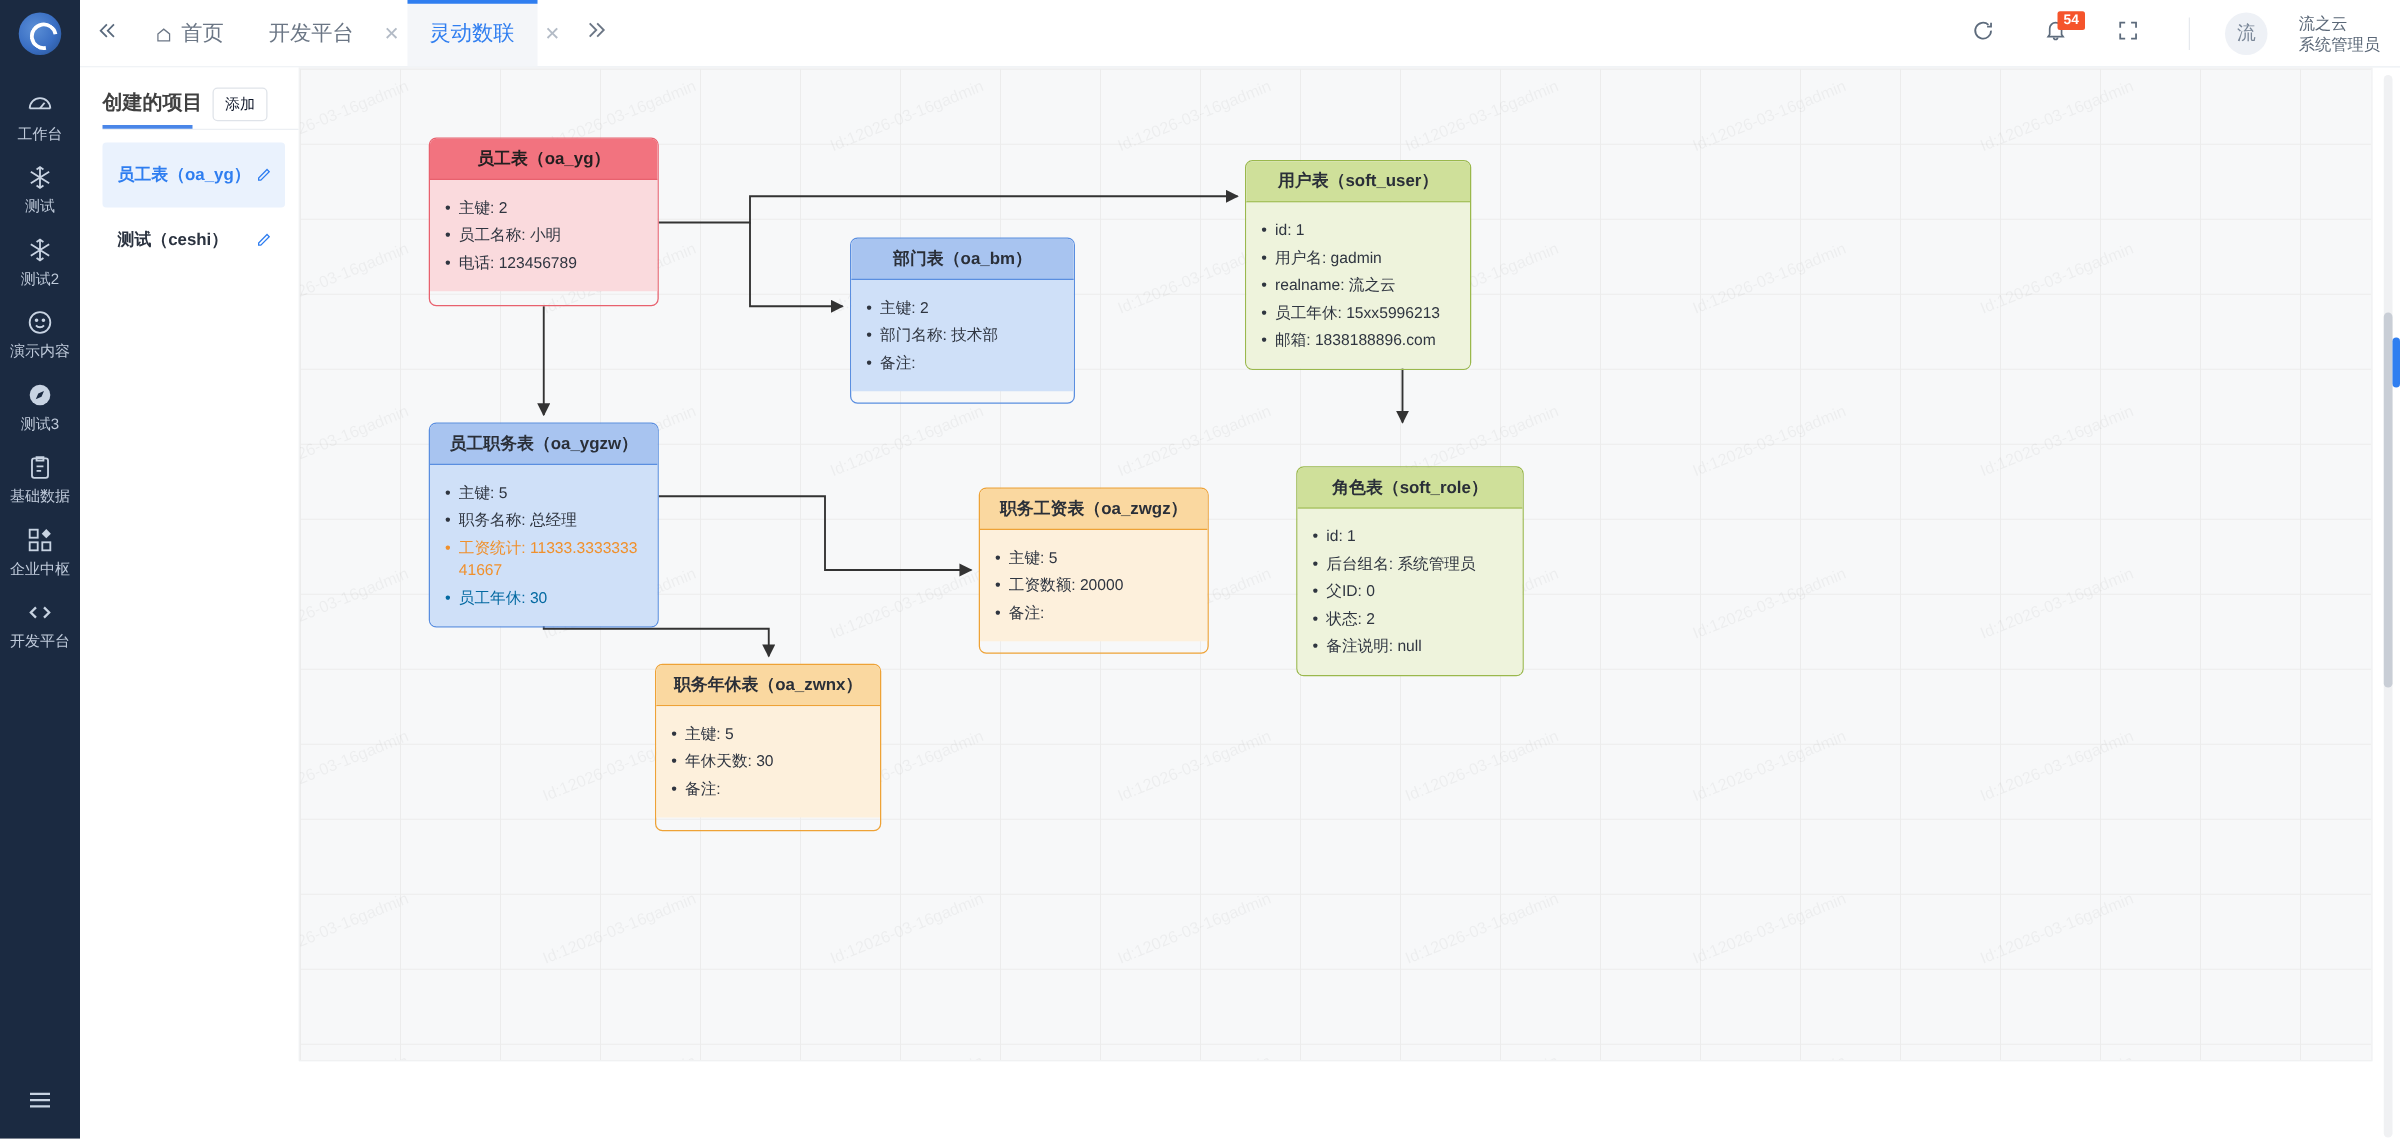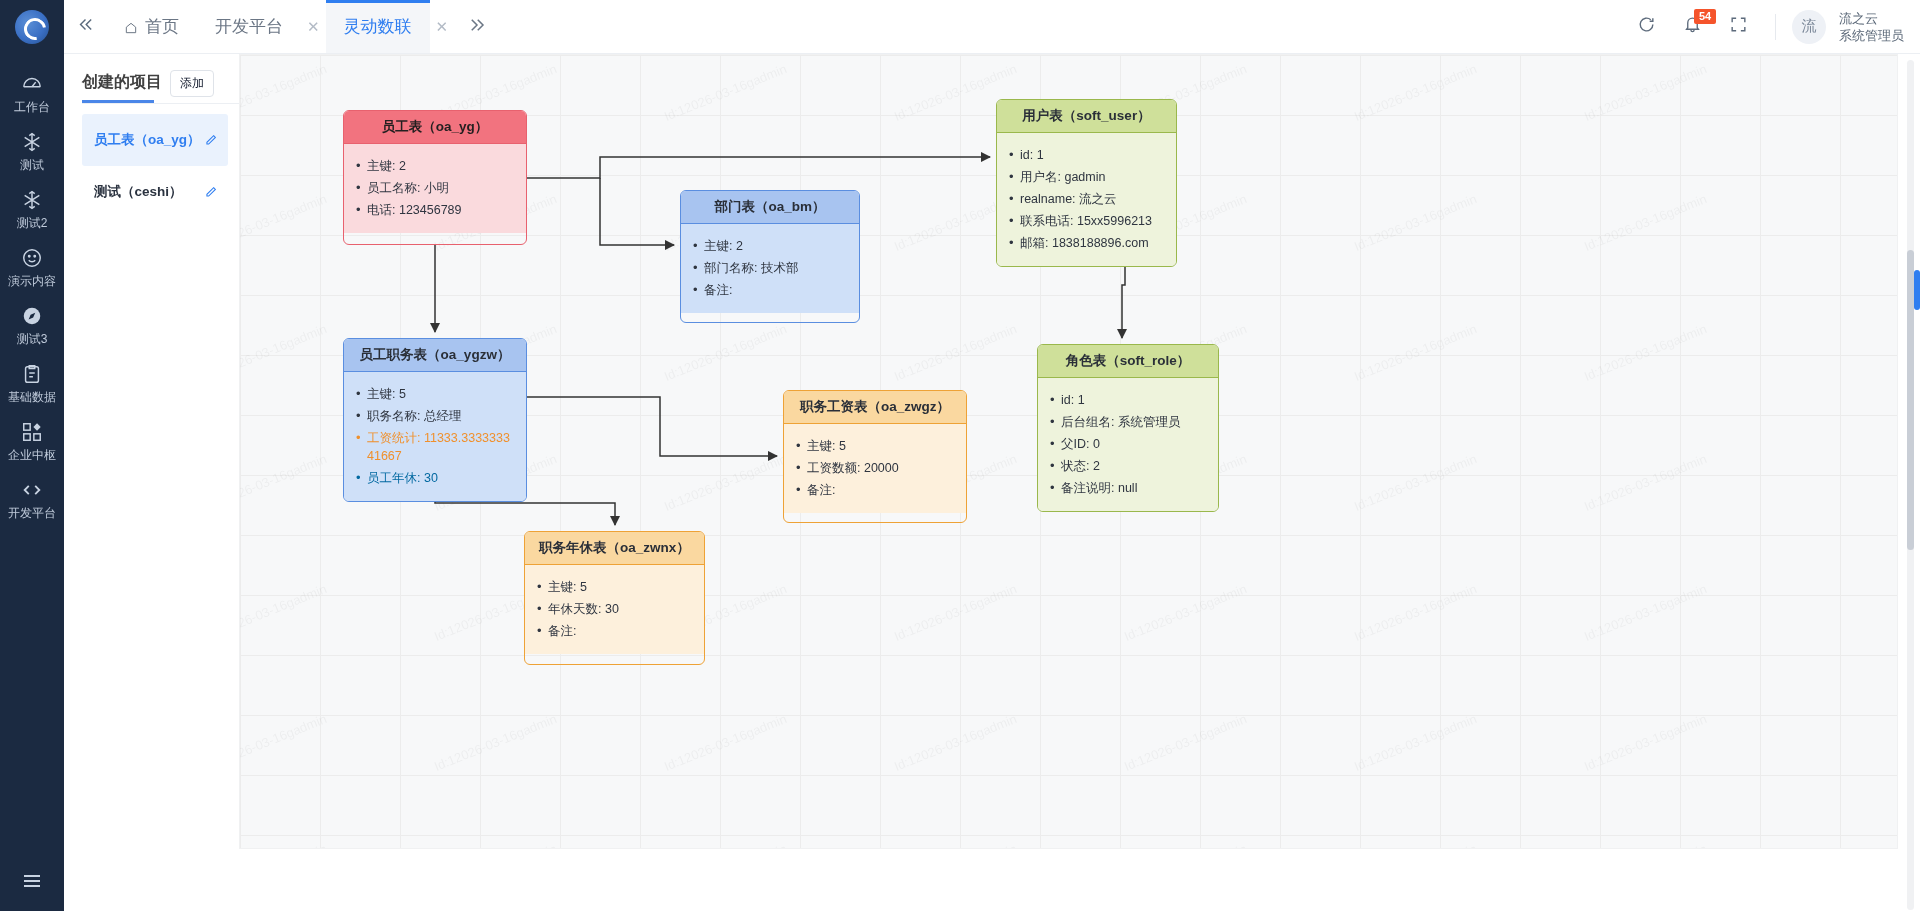--- a/index.html
+++ b/index.html
@@ -63,21 +63,21 @@
   .tab.active { color: #2f7ef0; background: #f4f6f9; }
   .tab.active::after {
     content:""; position:absolute; left:0; right:0; top:0; height:3px; background:#2f7ef0;
   }
   .tab-sep-close {
     display:flex; align-items:center; padding: 0 6px; color:#b3bbc6; font-size:15px; cursor:pointer;
   }
   .topbar-spacer { flex: 1; }
   .chev-more { display:flex; align-items:center; padding:0 14px; color:#6b7685; cursor:pointer; }
   .chev-more svg { width:18px; height:18px; }
-  .top-right { display: flex; align-items: center; gap: 4px; padding-right: 16px; }
+  .top-right { display: flex; align-items: center; gap: 16px; padding-right: 16px; }
   .tr-icon {
     width: 42px; height: 54px; display: flex; align-items: center; justify-content: center;
     color: #5d6b7c; cursor: pointer; position: relative;
   }
   .tr-icon svg { width: 19px; height: 19px; }
   .badge {
     position: absolute; top: 9px; left: 23px; background: #f5542b; color: #fff;
     font-size: 11px; line-height: 15px; height: 15px; min-width: 22px; text-align: center;
     border-radius: 2px; padding: 0 3px; font-weight: 600;
   }
@@ -155,21 +155,21 @@
   }
   .node-bd li.hl, .node-bd li.hl::before { color: #f0902c; }
   .node-bd li.blue, .node-bd li.blue::before { color: #0369a1; }
 
   .n-red  { border-color: #e8616e; }
   .n-red  .node-hd { background: #f2737f; color:#231f20; border-bottom: 1.6px solid #e8616e; }
   .n-red  .node-bd { background: #fadadd; }
   .n-blue { border-color: #5a8ee0; }
   .n-blue .node-hd { background: #a8c4f0; border-bottom: 1.6px solid #5a8ee0; }
   .n-blue .node-bd { background: #cfe0f8; }
-  .n-green{ border-color: #9ab84c; }
+  .n-green{ border-color: #9ab84c; margin-top: 29px; }
   .n-green .node-hd { background: #cfe09a; border-bottom: 1.6px solid #9ab84c; }
   .n-green .node-bd { background: #eef3dc; }
   .n-orange{ border-color: #eea236; }
   .n-orange .node-hd { background: #fad8a0; border-bottom: 1.6px solid #eea236; }
   .n-orange .node-bd { background: #fdf0dc; }
 
   
   .vscroll {
     position: absolute; right: 6px; top: 60px; width: 7px; height: 850px;
     background: #f0f1f3; border-radius: 4px;
@@ -512,21 +512,21 @@
             </ul>
           </div>
         </div>
         <div class="node n-green" style="left: 756px; top: 44px; width: 181px; min-height: 135px;">
           <div class="node-hd">用户表（soft_user）</div>
           <div class="node-bd">
             <ul>
               <li>id: 1</li>
               <li>用户名: gadmin</li>
               <li>realname: 流之云</li>
-              <li>联系电话: 15xx5996213</li>
+              <li>员工年休: 15xx5996213</li>
               <li>邮箱: 1838188896.com</li>
             </ul>
           </div>
         </div>
         <div class="node n-blue" style="left: 103px; top: 283px; width: 184px; min-height: 137px;">
           <div class="node-hd">员工职务表（oa_ygzw）</div>
           <div class="node-bd">
             <ul>
               <li>主键: 5</li>
               <li>职务名称: 总经理</li>

